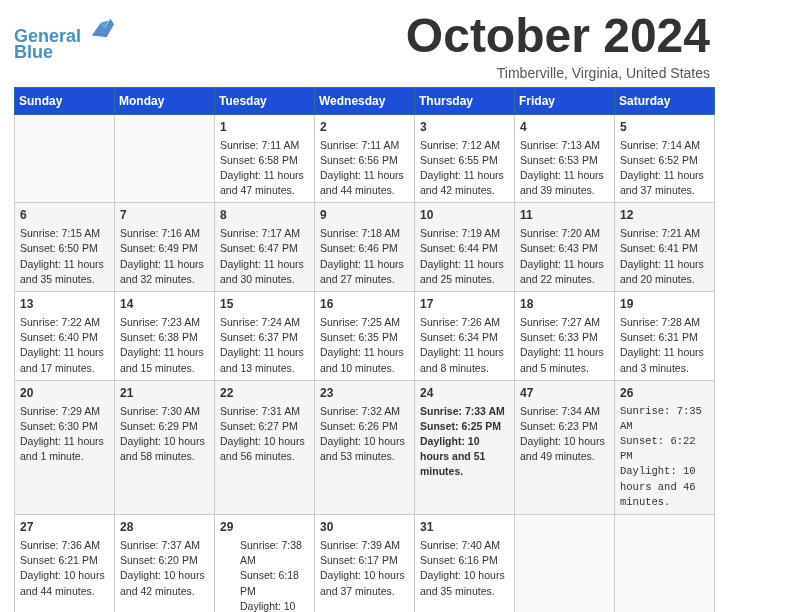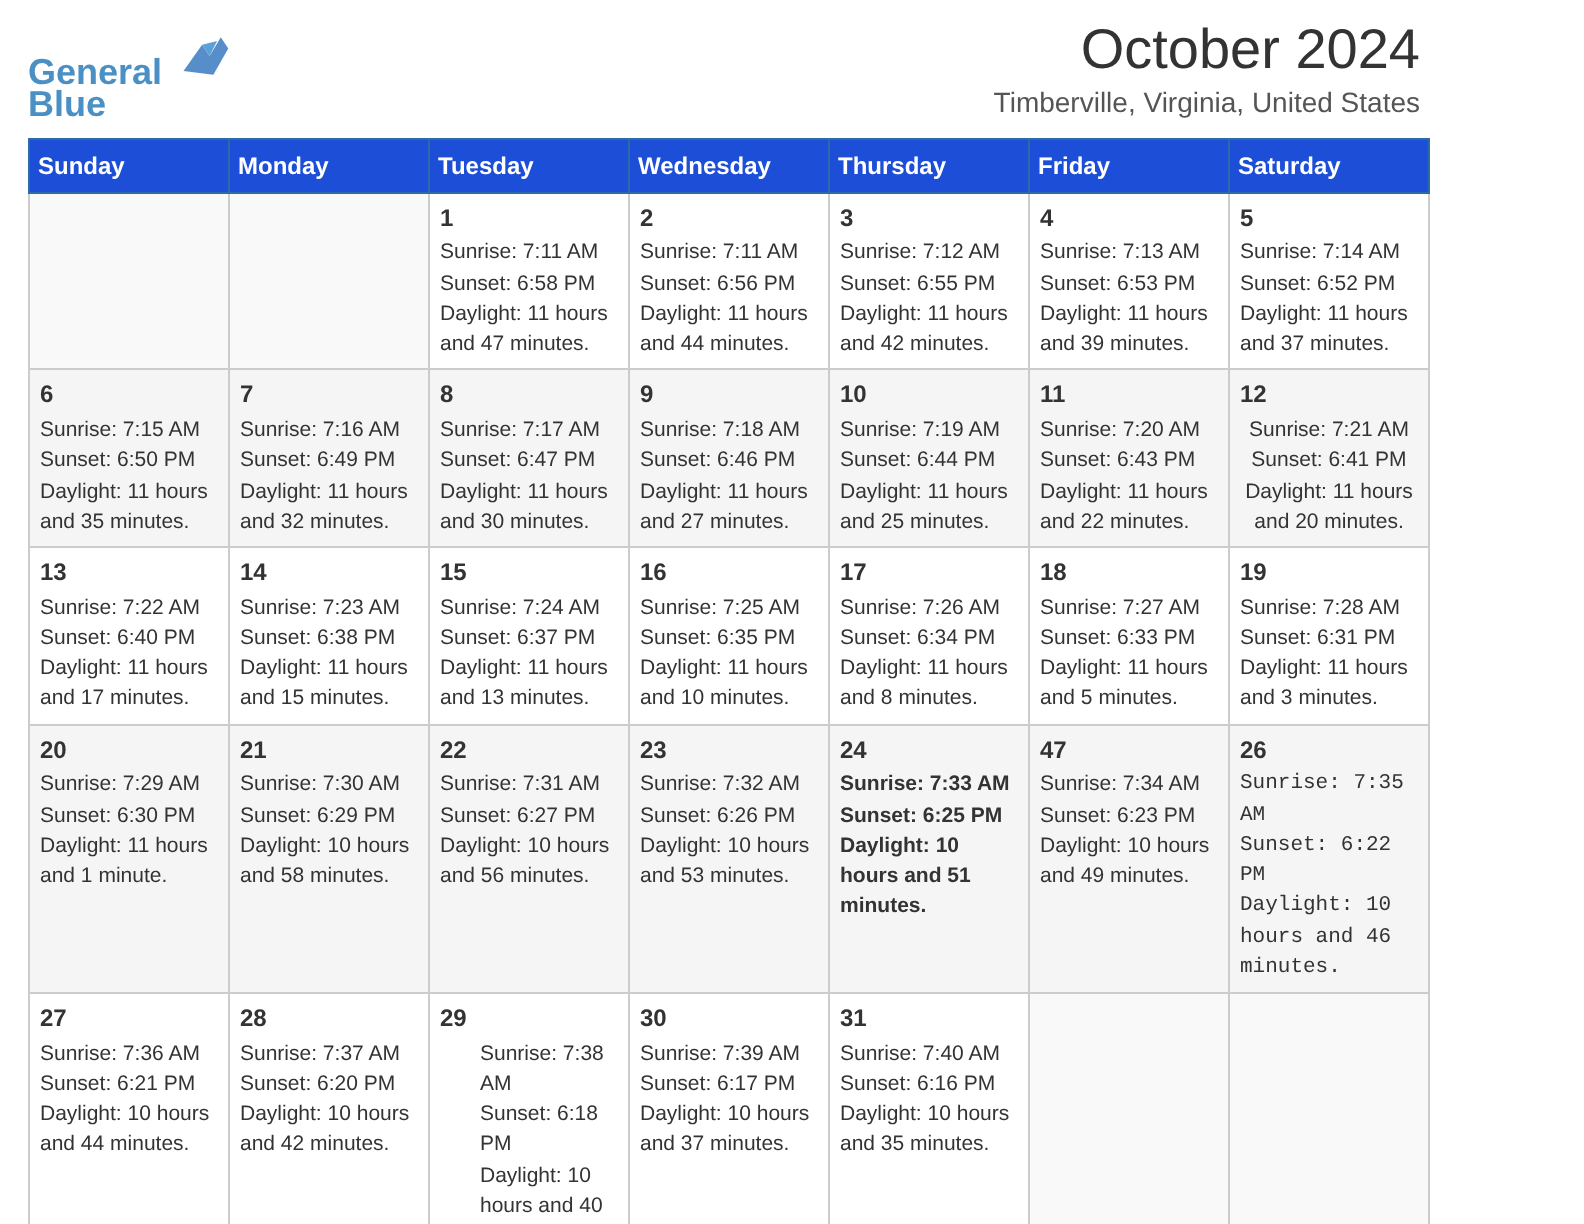--- a/index.html
+++ b/index.html
@@ -38,22 +38,22 @@
     }
     .logo-icon {
       width: 28px;
       height: 28px;
       margin-left: 2px;
     }
     .title-block {
       text-align: right;
     }
     .main-title {
-      font-size: 28px;
-      font-weight: normal;
+      font-size: 48px;
+      font-weight: bold;
       color: #333;
       line-height: 1.1;
     }
     .subtitle {
       font-size: 14px;
       color: #555;
       margin-top: 2px;
     }
     .calendar {
       width: 100%;
@@ -201,21 +201,21 @@
 Daylight: 11 hours and 25 minutes.</div>
           </td>
           <td>
             <span class="day-num">11</span>
             <div class="day-info" style="white-space: pre-line;">Sunrise: 7:20 AM
 Sunset: 6:43 PM
 Daylight: 11 hours and 22 minutes.</div>
           </td>
           <td>
             <span class="day-num">12</span>
-            <div class="day-info" style="white-space: pre-line; text-align: center;">Sunrise: 7:21 AM
+            <div class="day-info" style="white-space: pre-line;">Sunrise: 7:21 AM
 Sunset: 6:41 PM
 Daylight: 11 hours and 20 minutes.</div>
           </td>
         </tr>
         <tr>
           <td>
             <span class="day-num">13</span>
             <div class="day-info" style="white-space: pre-line;">Sunrise: 7:22 AM
 Sunset: 6:40 PM
 Daylight: 11 hours and 17 minutes.</div>

